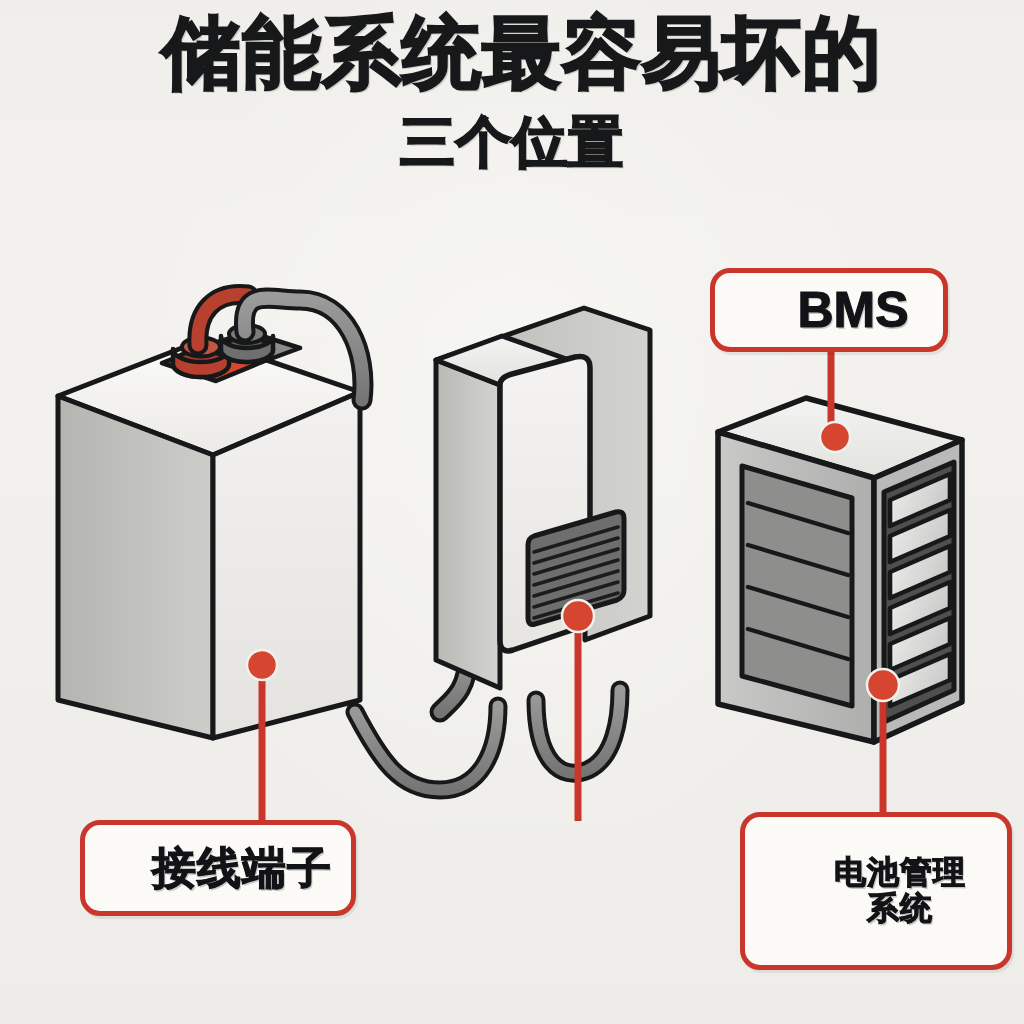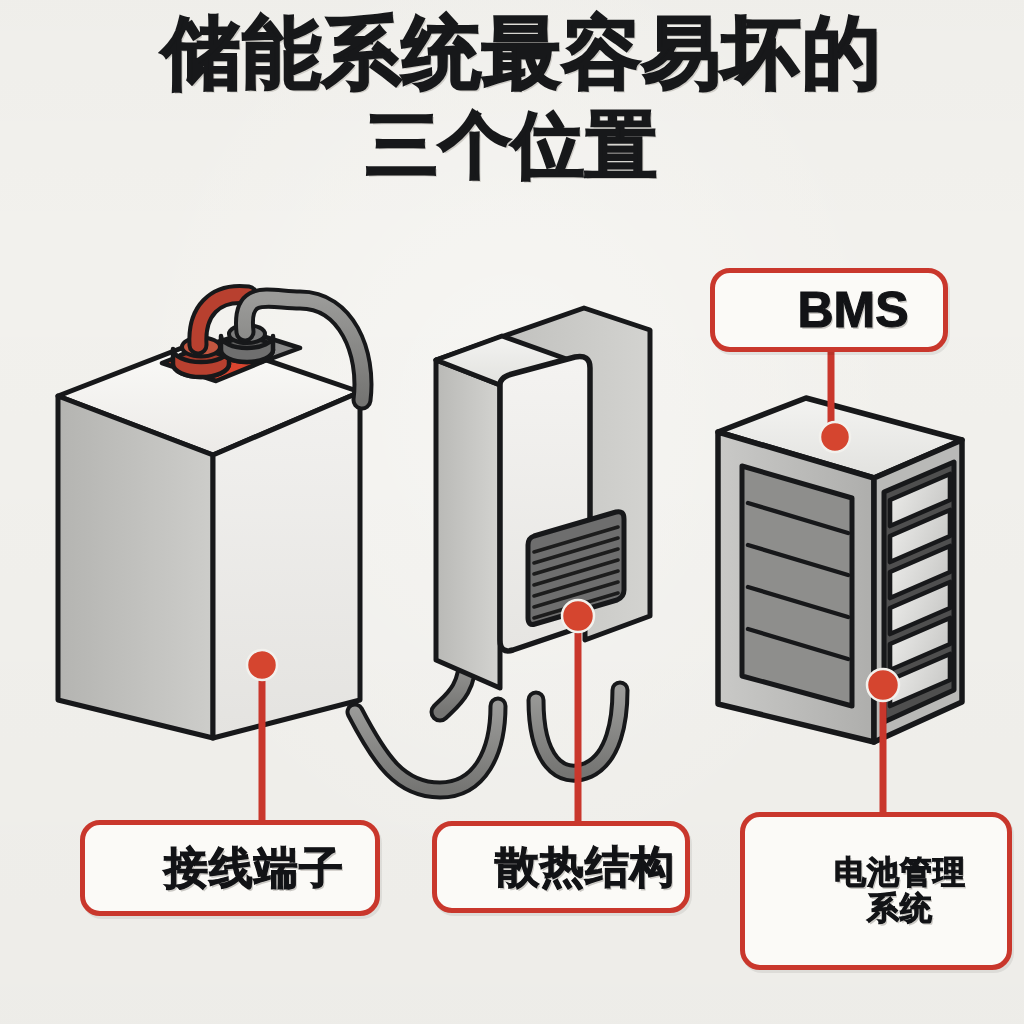--- a/index.html
+++ b/index.html
@@ -38,21 +38,21 @@
   .title-line {
     font-family: "Liberation Sans", "DejaVu Sans", sans-serif;
     font-weight: 700;
     color: #17181a;
     letter-spacing: 1px;
     line-height: 1.04;
     text-shadow: 2px 2px 0 rgba(200,198,192,0.85);
     -webkit-text-stroke: 2.2px #17181a;
   }
   .title-line-1 { font-size: 79px; margin-left: 20px; }
-  .title-line-2 { font-size: 72px; margin-top: 14px; }
+  .title-line-2 { font-size: 55px; margin-top: 20px; }
 
   
   #art {
     position: absolute;
     left: 0;
     top: 0;
     width: 1024px;
     height: 1024px;
     z-index: 2;
   }
@@ -82,21 +82,21 @@
     -webkit-text-stroke: 1.1px #121316;
     white-space: pre-line;
   }
 
   #callout-bms {
     left: 710px;  top: 268px;  width: 238px; height: 84px;
   }
   #callout-bms .callout-text { font-size: 50px; letter-spacing: 0px; }
 
   #callout-terminal {
-    left: 80px;   top: 820px;  width: 300px; height: 96px;
+    left: 80px;   top: 820px;  width: 276px; height: 96px;
   }
   #callout-terminal .callout-text { font-size: 44px; }
 
   #callout-cooling {
     left: 432px;  top: 821px;  width: 258px; height: 92px;
   }
   #callout-cooling .callout-text { font-size: 44px; }
 
   #callout-bmsfull {
     left: 740px;  top: 812px;  width: 272px; height: 158px;
@@ -275,22 +275,19 @@
   </svg>
 
   <div id="callout-bms" class="callout">
     <span class="callout-text">BMS</span>
   </div>
 
   <div id="callout-terminal" class="callout">
     <span class="callout-text">接线端子</span>
   </div>
 
-  <div id="callout-cooling" class="callout">
-    <span class="callout-text">散热结构</span>
-  </div>
 
   <div id="callout-bmsfull" class="callout">
     <span class="callout-text">电池管理
 系统</span>
   </div>
 
 </div>
 
 </body></html>

